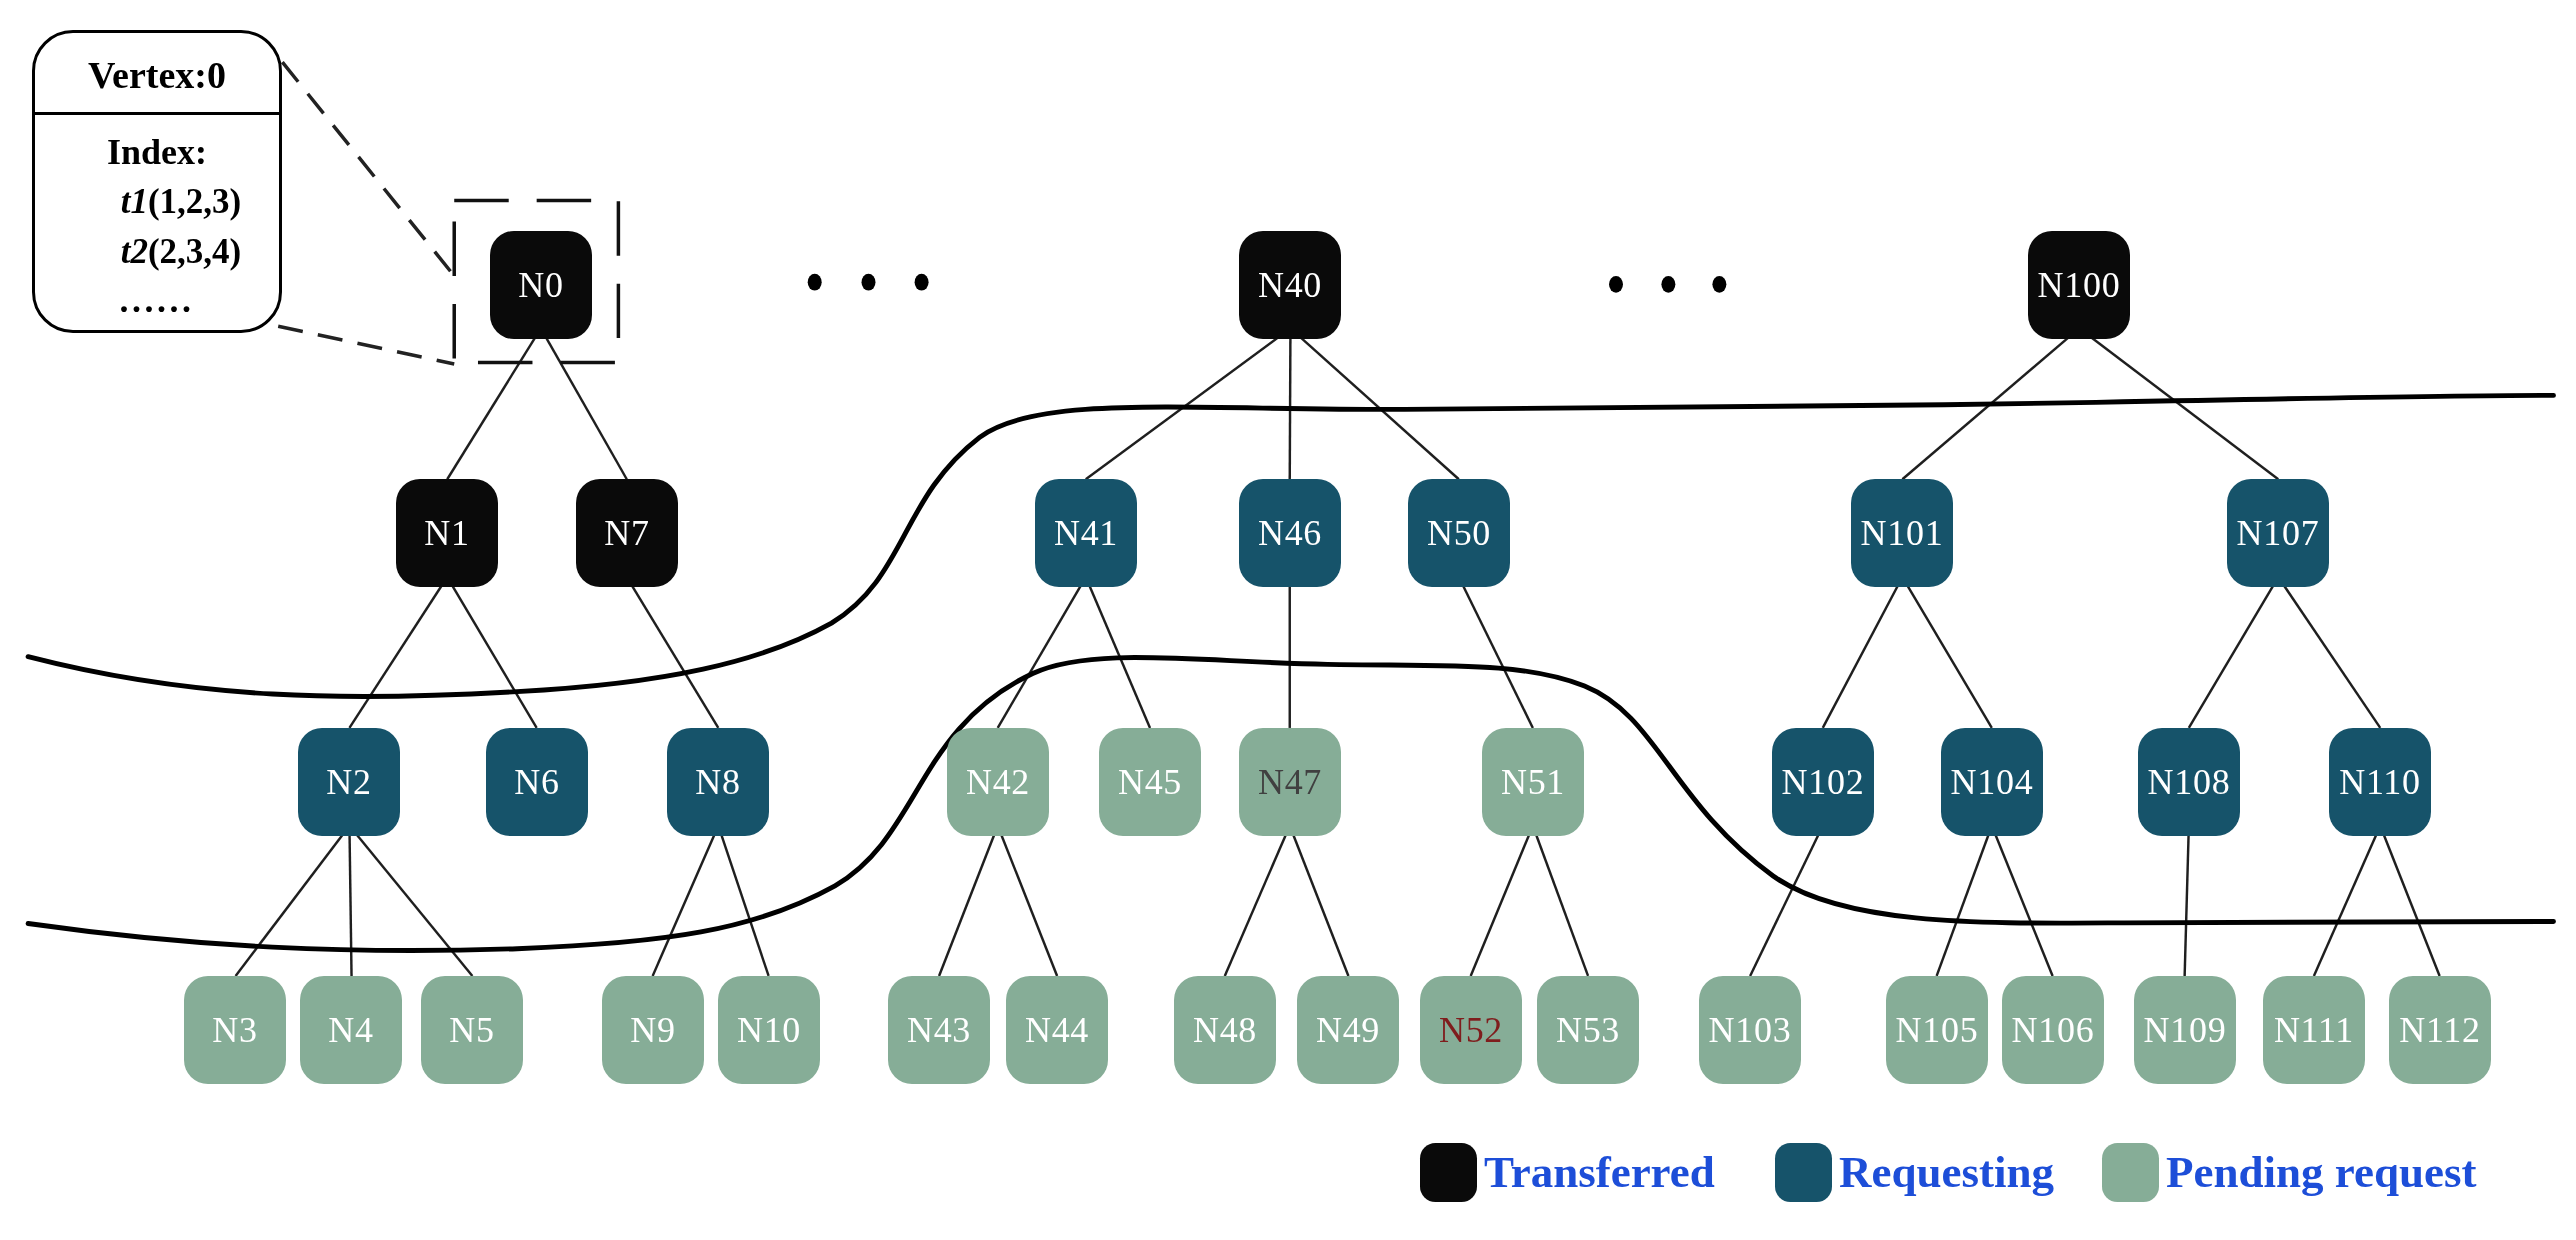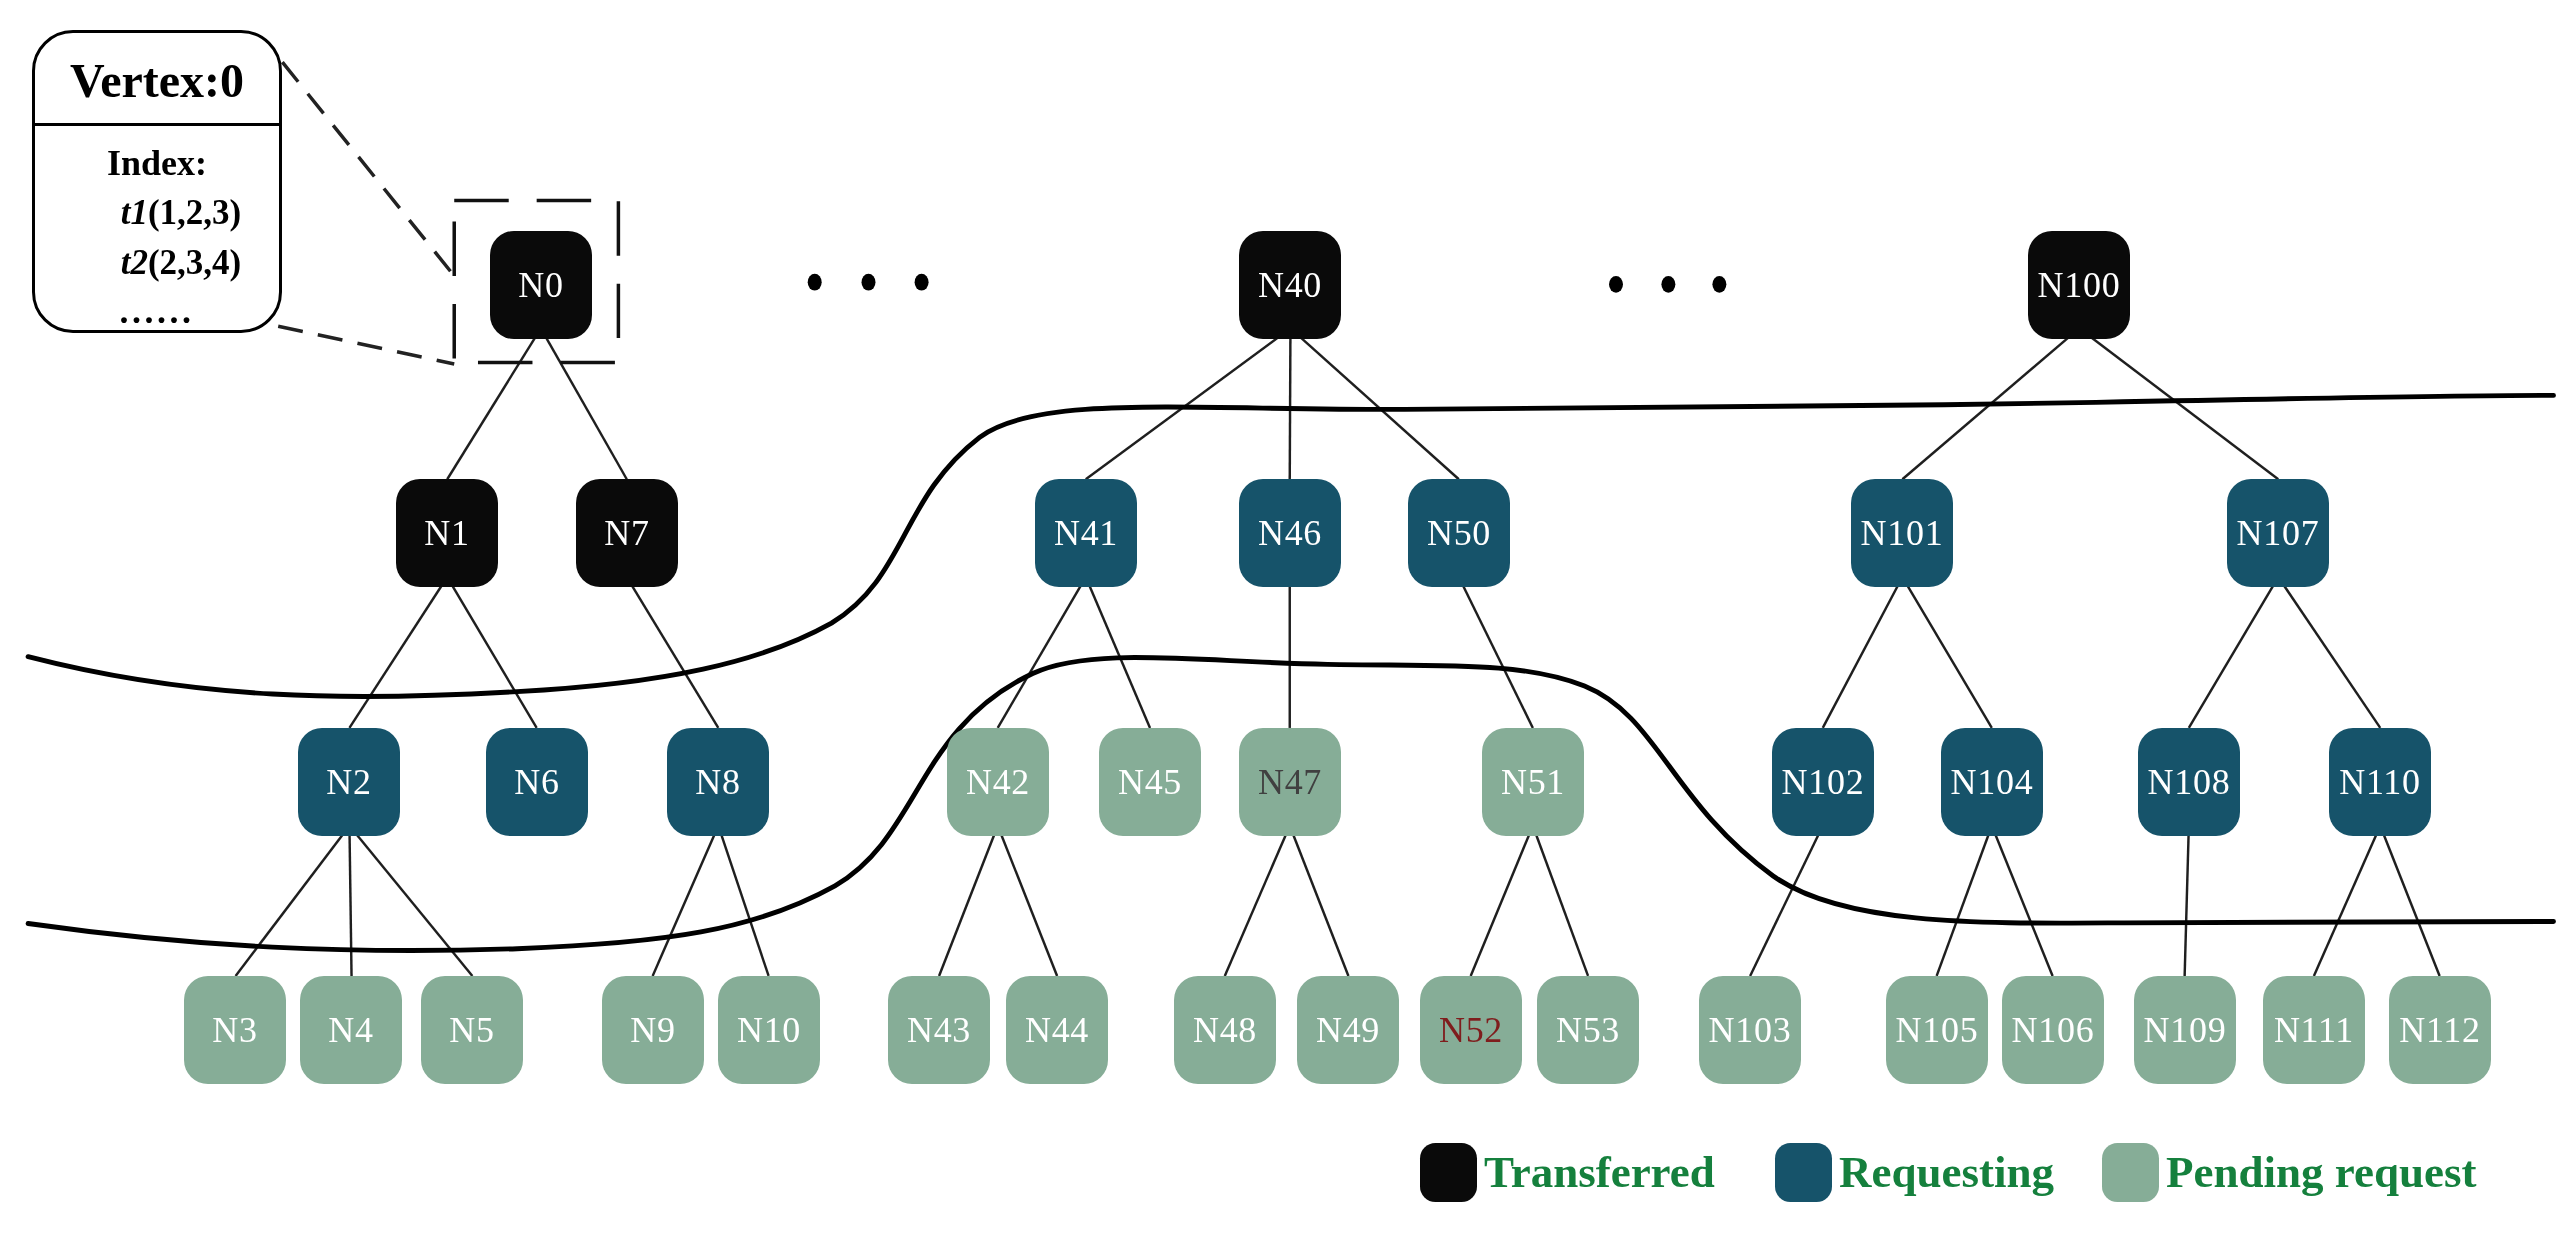--- a/index.html
+++ b/index.html
@@ -28,21 +28,21 @@
     position:absolute;
     left:32px;top:30px;width:250px;height:303px;
     border:3.5px solid #000;
     border-radius:41px;
     box-sizing:border-box;
     background:#ffffff;
     text-align:center;
     color:#000;
   }
   .co-title{
-    font-weight:700;font-size:48px;
+    font-weight:700;font-size:38px;
     margin-top:19.6px;
   }
   .co-divider{
     margin-top:15.4px;
     border-top:3.5px solid #000;
     width:100%;
   }
   .co-body{padding-top:12.6px;}
   .co-index{font-weight:700;font-size:36px;line-height:1.38;}
   .co-line{font-weight:700;font-size:35px;line-height:1.42;}
@@ -52,21 +52,21 @@
   .legend-item{
     position:absolute;
     display:flex;align-items:center;
     height:60px;
   }
   .legend-swatch{
     width:57px;height:59px;border-radius:15.4px;
     flex:0 0 auto;
   }
   .legend-label{
-    font-weight:700;font-size:45px;color:#15803d;
+    font-weight:700;font-size:45px;color:#1d4ed8;
     margin-left:7px;white-space:nowrap;
   }
 </style>
 </head>
 <body>
 
 <div id="stage">
   <svg id="links" viewBox="0 0 3687 1775" xmlns="http://www.w3.org/2000/svg">
       <g stroke="#1f1f1f" stroke-width="3.5" fill="none">
         <line x1="774" y1="470" x2="640" y2="686"></line>

